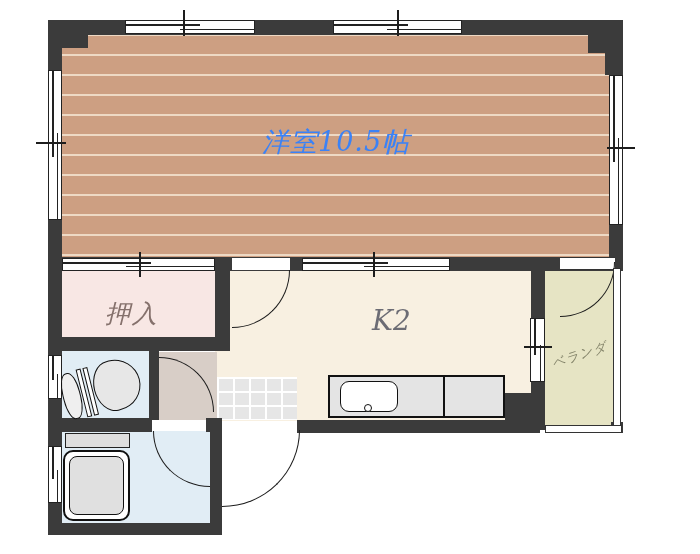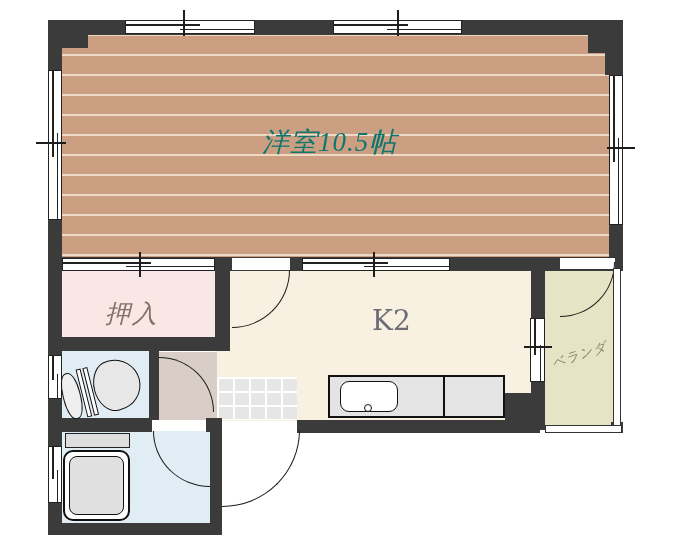--- a/index.html
+++ b/index.html
@@ -31,23 +31,23 @@
   .threshold{border-top:1px solid #333;border-bottom:1px solid #333;box-sizing:border-box;}
   .tick{position:absolute;background:#1d1d1d;}
   
   .arc{position:absolute;box-sizing:border-box;border:0 solid #1c1c1c;}
   .arc-se{border-right-width:1.5px;border-bottom-width:1.5px;border-radius:0 0 100% 0;}
   .arc-ne{border-top-width:1.5px;border-right-width:1.5px;border-radius:0 100% 0 0;}
   .arc-sw{border-left-width:1.5px;border-bottom-width:1.5px;border-radius:0 0 0 100%;}
   
   .outline{border:2px solid #111;box-sizing:border-box;}
   .lbl{position:absolute;white-space:nowrap;}
-  .lbl-main{font-size:27px;font-style:italic;color:#0f766e;letter-spacing:1px;font-family:Liberation Serif, serif;}
+  .lbl-main{font-size:27px;font-style:italic;color:#3b82f6;letter-spacing:1px;}
   .lbl-oshiire{font-size:25px;font-style:italic;color:#85716c;letter-spacing:2px;}
-  .lbl-k2{font-size:28px;color:#6c6c74;}
+  .lbl-k2{font-size:28px;font-style:italic;color:#6c6c74;}
   .lbl-veranda{font-size:13px;font-style:italic;color:#84846a;letter-spacing:1px;transform:rotate(-18deg);}
   .rail{position:absolute;background:#ffffff;border:1px solid #333;box-sizing:border-box;}
 </style>
 </head>
 <body>
 
 <div id="plan">
 
   <div class="floor floor-wood" style="left:62px;top:34px;width:550px;height:223px;"></div>
   <div class="floor floor-pink" style="left:62px;top:270px;width:153px;height:68px;"></div>

